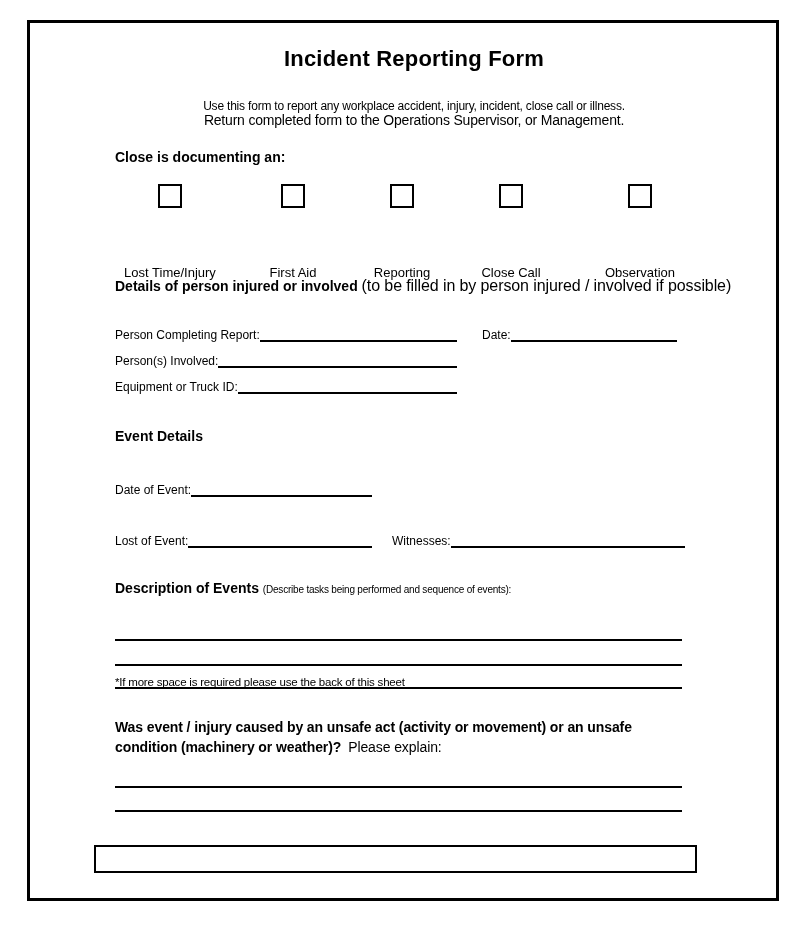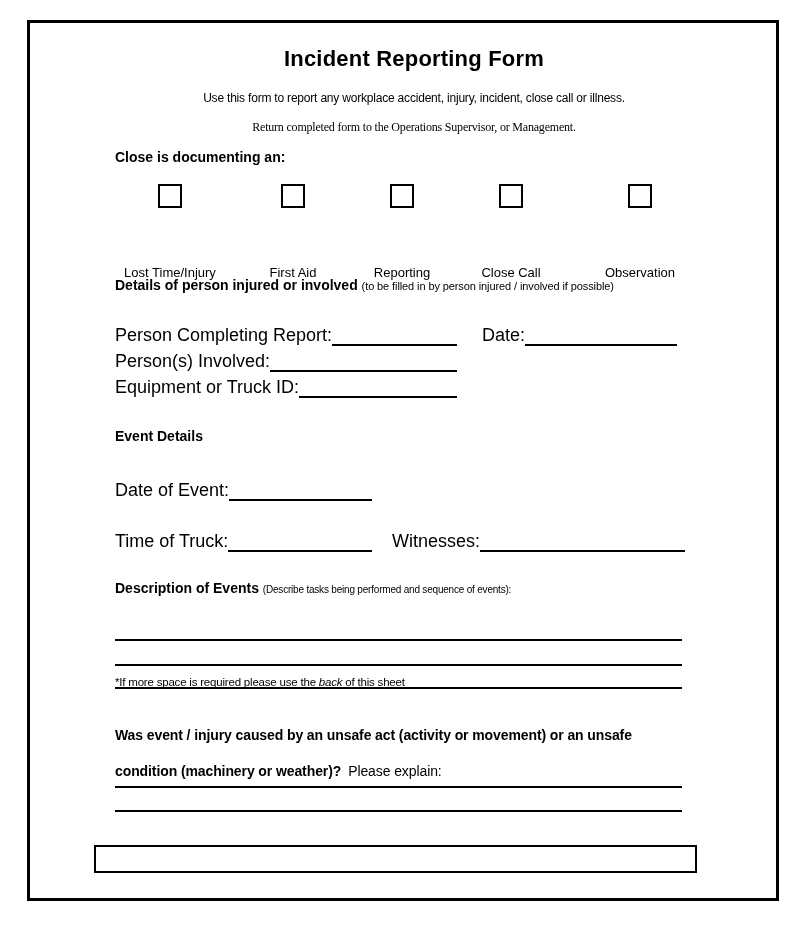--- a/index.html
+++ b/index.html
@@ -7,42 +7,42 @@
     width:800px;height:930px;background:#ffffff;overflow:hidden;
     font-family:"Liberation Sans","DejaVu Sans",sans-serif;color:#000;
   }
   .page{
     position:relative;margin:20px 0 0 27px;width:746px;height:875px;
     border:3px solid #000;background:#fff;
   }
   .abs{position:absolute;}
   .center{left:0;width:100%;text-align:center;margin-left:11px;}
   .title{top:23px;font-size:22px;font-weight:bold;letter-spacing:.2px;}
-  .sub1{top:68px;font-size:12px;letter-spacing:-.2px;}
-  .sub2{top:97px;font-size:12px;letter-spacing:-.2px;font-family:Liberation Serif, serif;}
+  .sub1{top:76px;font-size:12px;letter-spacing:-.2px;}
+  .sub2{top:89px;font-size:14px;letter-spacing:-.2px;}
   .h-bold{font-size:14px;font-weight:bold;white-space:nowrap;}
-  .note{font-weight:normal;font-size:11px;letter-spacing:-.1px;}
+  .note{font-weight:normal;font-size:16px;letter-spacing:-.1px;}
   .note12{font-weight:normal;font-size:10px;letter-spacing:-.2px;}
   .cbx{
     position:absolute;top:161px;width:20px;height:20px;border:2px solid #000;
     background:#fff;transform:translateX(-50%);
   }
   .cbl{
     position:absolute;top:206px;transform:translateX(-50%);
     font-size:13px;white-space:nowrap;margin-top:36px;
   }
-  .field{position:absolute;display:flex;align-items:flex-end;font-size:18px;}
+  .field{position:absolute;display:flex;align-items:flex-end;font-size:12px;}
   .field .lbl{white-space:nowrap;}
   .wline{flex:1;border-bottom:2px solid #000;height:15px;}
   .rule{position:absolute;left:85px;width:567px;border-top:2px solid #000;height:0;}
   .footnote{top:653px;left:85px;font-size:11.5px;letter-spacing:-.2px;}
-  .uline{text-decoration:underline;font-style:italic;}
+  .uline{text-decoration:underline;}
   .question{
     top:694px;left:85px;width:562px;font-size:14px;font-weight:bold;
-    line-height:36px;letter-spacing:-.1px;
+    line-height:20px;letter-spacing:-.1px;
   }
   .question .plain{font-weight:normal;margin-left:7px;}
   .bottom-box{
     position:absolute;left:64px;top:822px;width:599px;height:24px;
     border:2px solid #000;background:#fff;
   }
 </style>
 </head>
 <body>
 
@@ -88,21 +88,21 @@
     <span class="wline"></span>
   </div>
 
   <div class="abs h-bold" style="left:85px;top:405px">Event Details</div>
 
   <div class="field" style="left:85px;top:457px;width:257px">
     <span class="lbl">Date of Event:</span>
     <span class="wline"></span>
   </div>
   <div class="field" style="left:85px;top:508px;width:257px">
-    <span class="lbl">Time of Truck:</span>
+    <span class="lbl">Lost of Event:</span>
     <span class="wline"></span>
   </div>
   <div class="field" style="left:362px;top:508px;width:293px">
     <span class="lbl">Witnesses:</span>
     <span class="wline"></span>
   </div>
 
   <div class="abs h-bold" style="left:85px;top:557px">
     <span>Description of Events</span>
     <span class="note12">(Describe tasks being performed and sequence of events):</span>

